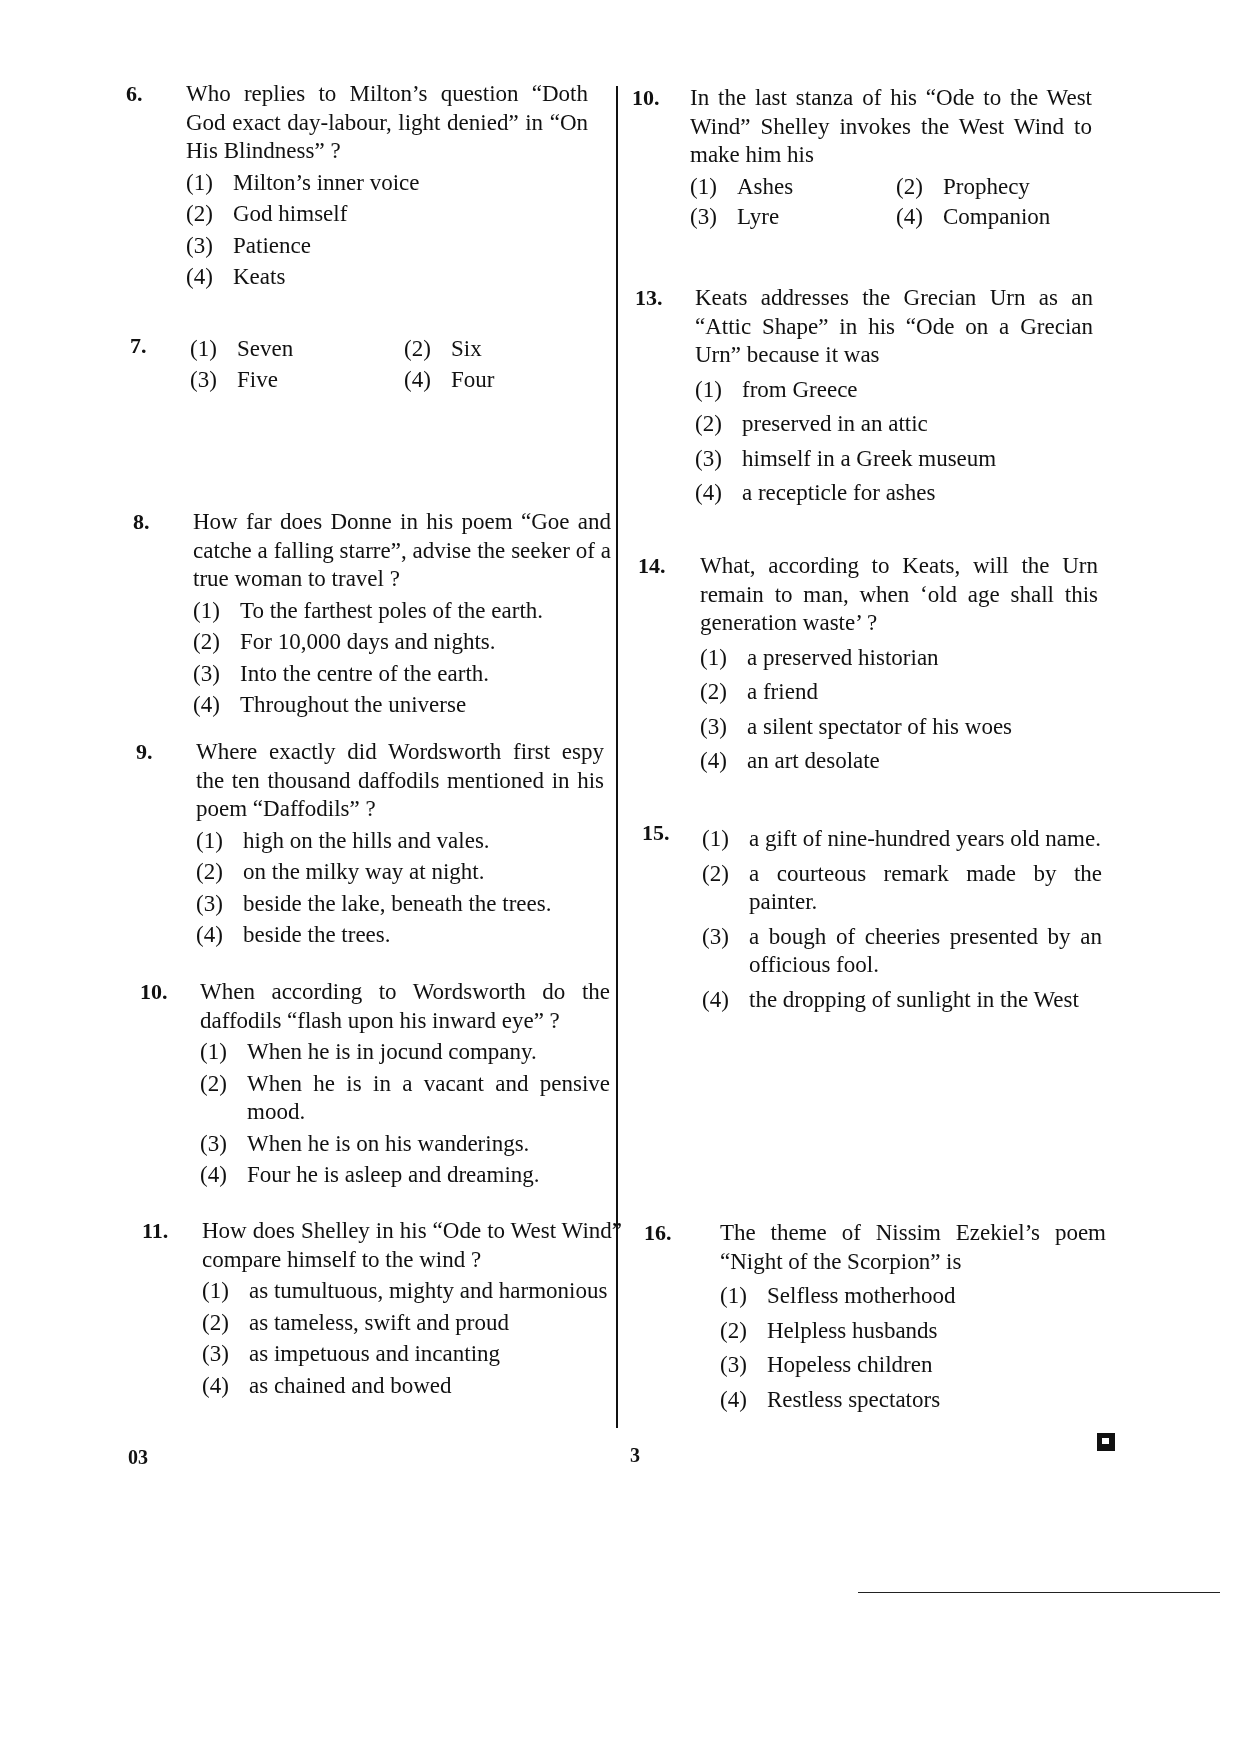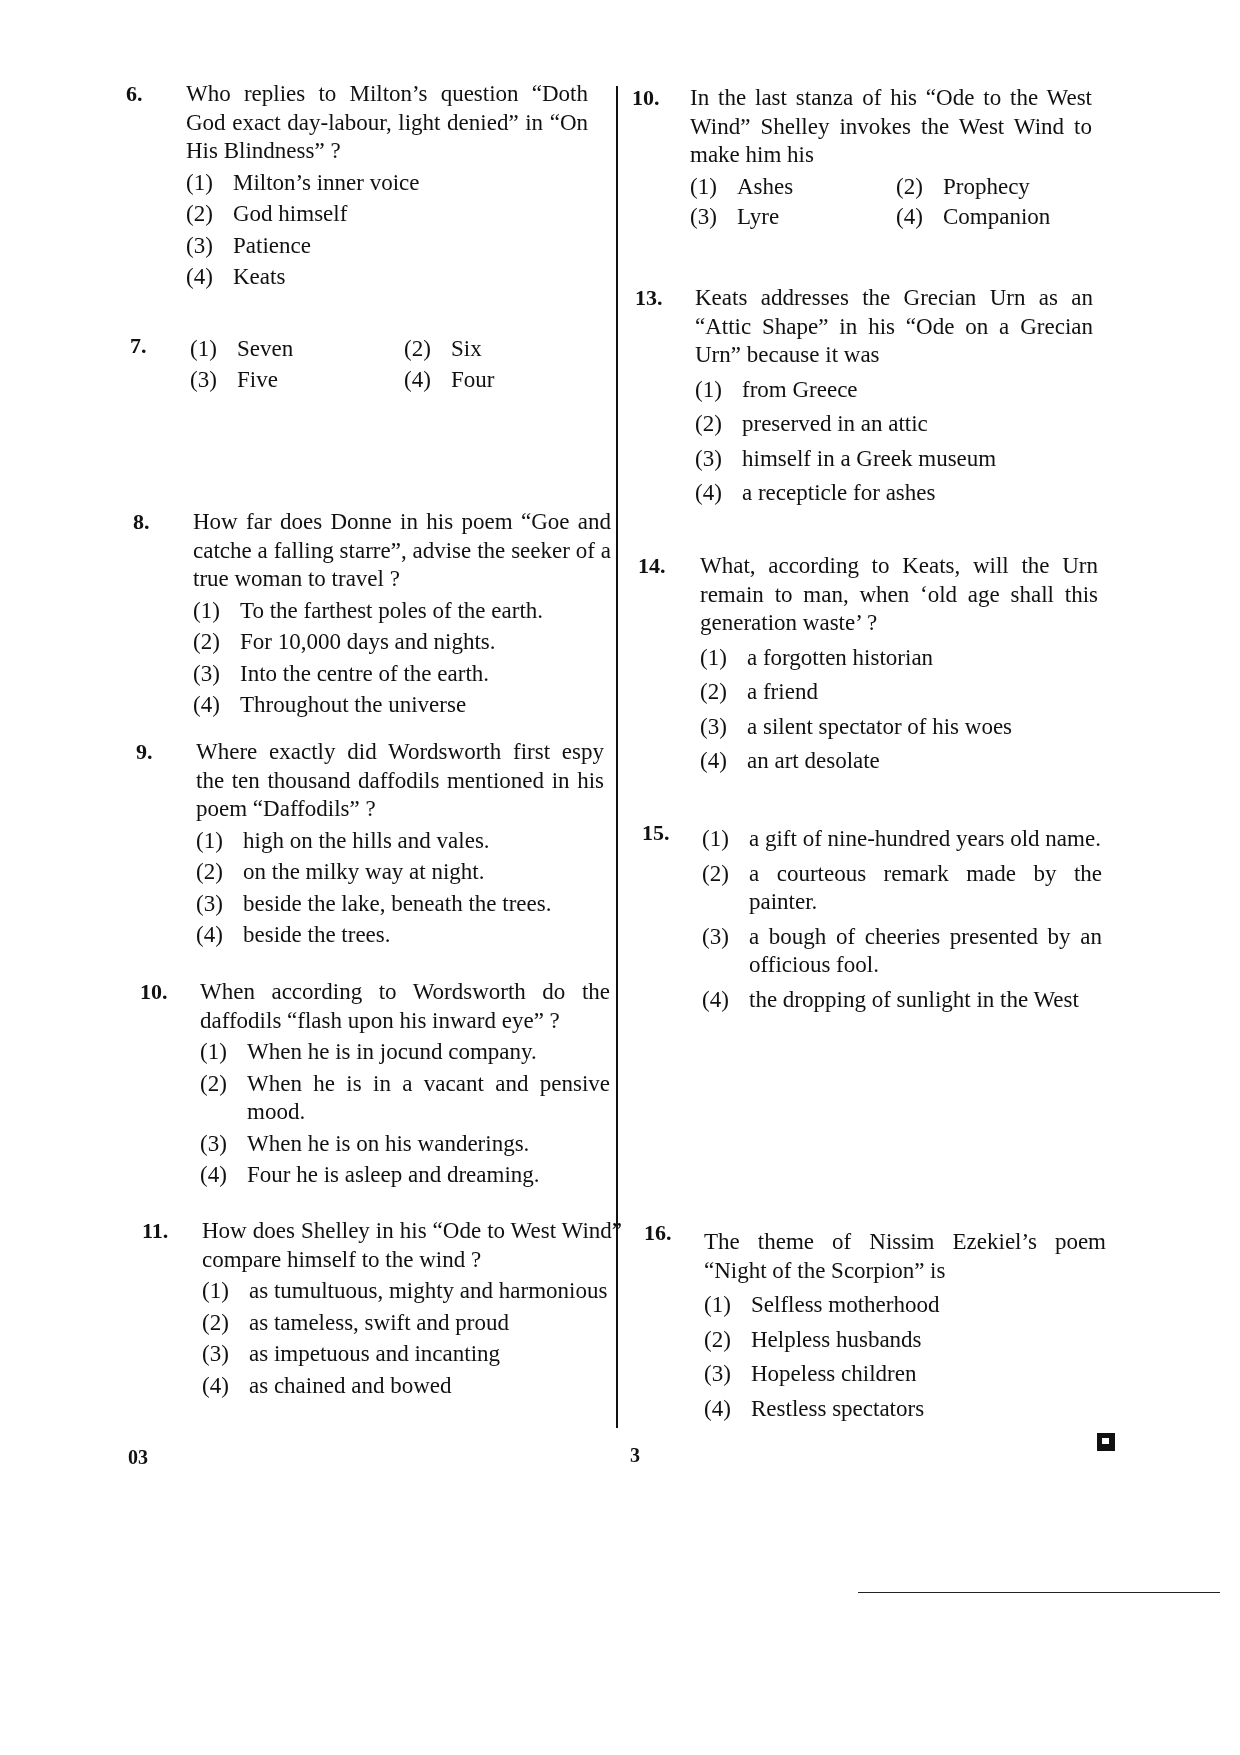--- a/index.html
+++ b/index.html
@@ -218,40 +218,40 @@
         <div class="opt" style="margin-top:6px"><span class="opt-n">(2)</span><span>preserved in an attic</span></div>
         <div class="opt" style="margin-top:6px"><span class="opt-n">(3)</span><span>himself in a Greek museum</span></div>
         <div class="opt" style="margin-top:6px"><span class="opt-n">(4)</span><span>a recepticle for ashes</span></div>
       </div>
     </div>
 
     <div class="q" style="top:552px; left:8px; width:460px;">
       <div class="q-num">14.</div>
       <div class="q-body" style="left:62px;">
         <div class="q-text">What, according to Keats, will the Urn remain to man, when ‘old age shall this generation waste’ ?</div>
-        <div class="opt" style="margin-top:6px"><span class="opt-n">(1)</span><span>a forgotten historian</span></div>
+        <div class="opt" style="margin-top:6px"><span class="opt-n">(1)</span><span>a preserved historian</span></div>
         <div class="opt" style="margin-top:6px"><span class="opt-n">(2)</span><span>a friend</span></div>
         <div class="opt" style="margin-top:6px"><span class="opt-n">(3)</span><span>a silent spectator of his woes</span></div>
         <div class="opt" style="margin-top:6px"><span class="opt-n">(4)</span><span>an art desolate</span></div>
       </div>
     </div>
 
     <div class="q" style="top:819px; left:12px; width:460px;">
       <div class="q-num">15.</div>
       <div class="q-body" style="left:60px;">
         <div class="opt" style="margin-top:6px"><span class="opt-n">(1)</span><span>a gift of nine-hundred years old name.</span></div>
         <div class="opt" style="margin-top:6px"><span class="opt-n">(2)</span><span>a courteous remark made by the painter.</span></div>
         <div class="opt" style="margin-top:6px"><span class="opt-n">(3)</span><span>a bough of cheeries presented by an officious fool.</span></div>
         <div class="opt" style="margin-top:6px"><span class="opt-n">(4)</span><span>the dropping of sunlight in the West</span></div>
       </div>
     </div>
 
     <div class="q" style="top:1219px; left:14px; width:462px;">
       <div class="q-num">16.</div>
-      <div class="q-body" style="left:60px;margin-top:9px;">
+      <div class="q-body" style="left:76px;">
         <div class="q-text">The theme of Nissim Ezekiel’s poem “Night of the Scorpion” is</div>
         <div class="opt" style="margin-top:6px"><span class="opt-n">(1)</span><span>Selfless motherhood</span></div>
         <div class="opt" style="margin-top:6px"><span class="opt-n">(2)</span><span>Helpless husbands</span></div>
         <div class="opt" style="margin-top:6px"><span class="opt-n">(3)</span><span>Hopeless children</span></div>
         <div class="opt" style="margin-top:6px"><span class="opt-n">(4)</span><span>Restless spectators</span></div>
       </div>
     </div>
   </div>
 
   <div class="footer-code">03</div>

